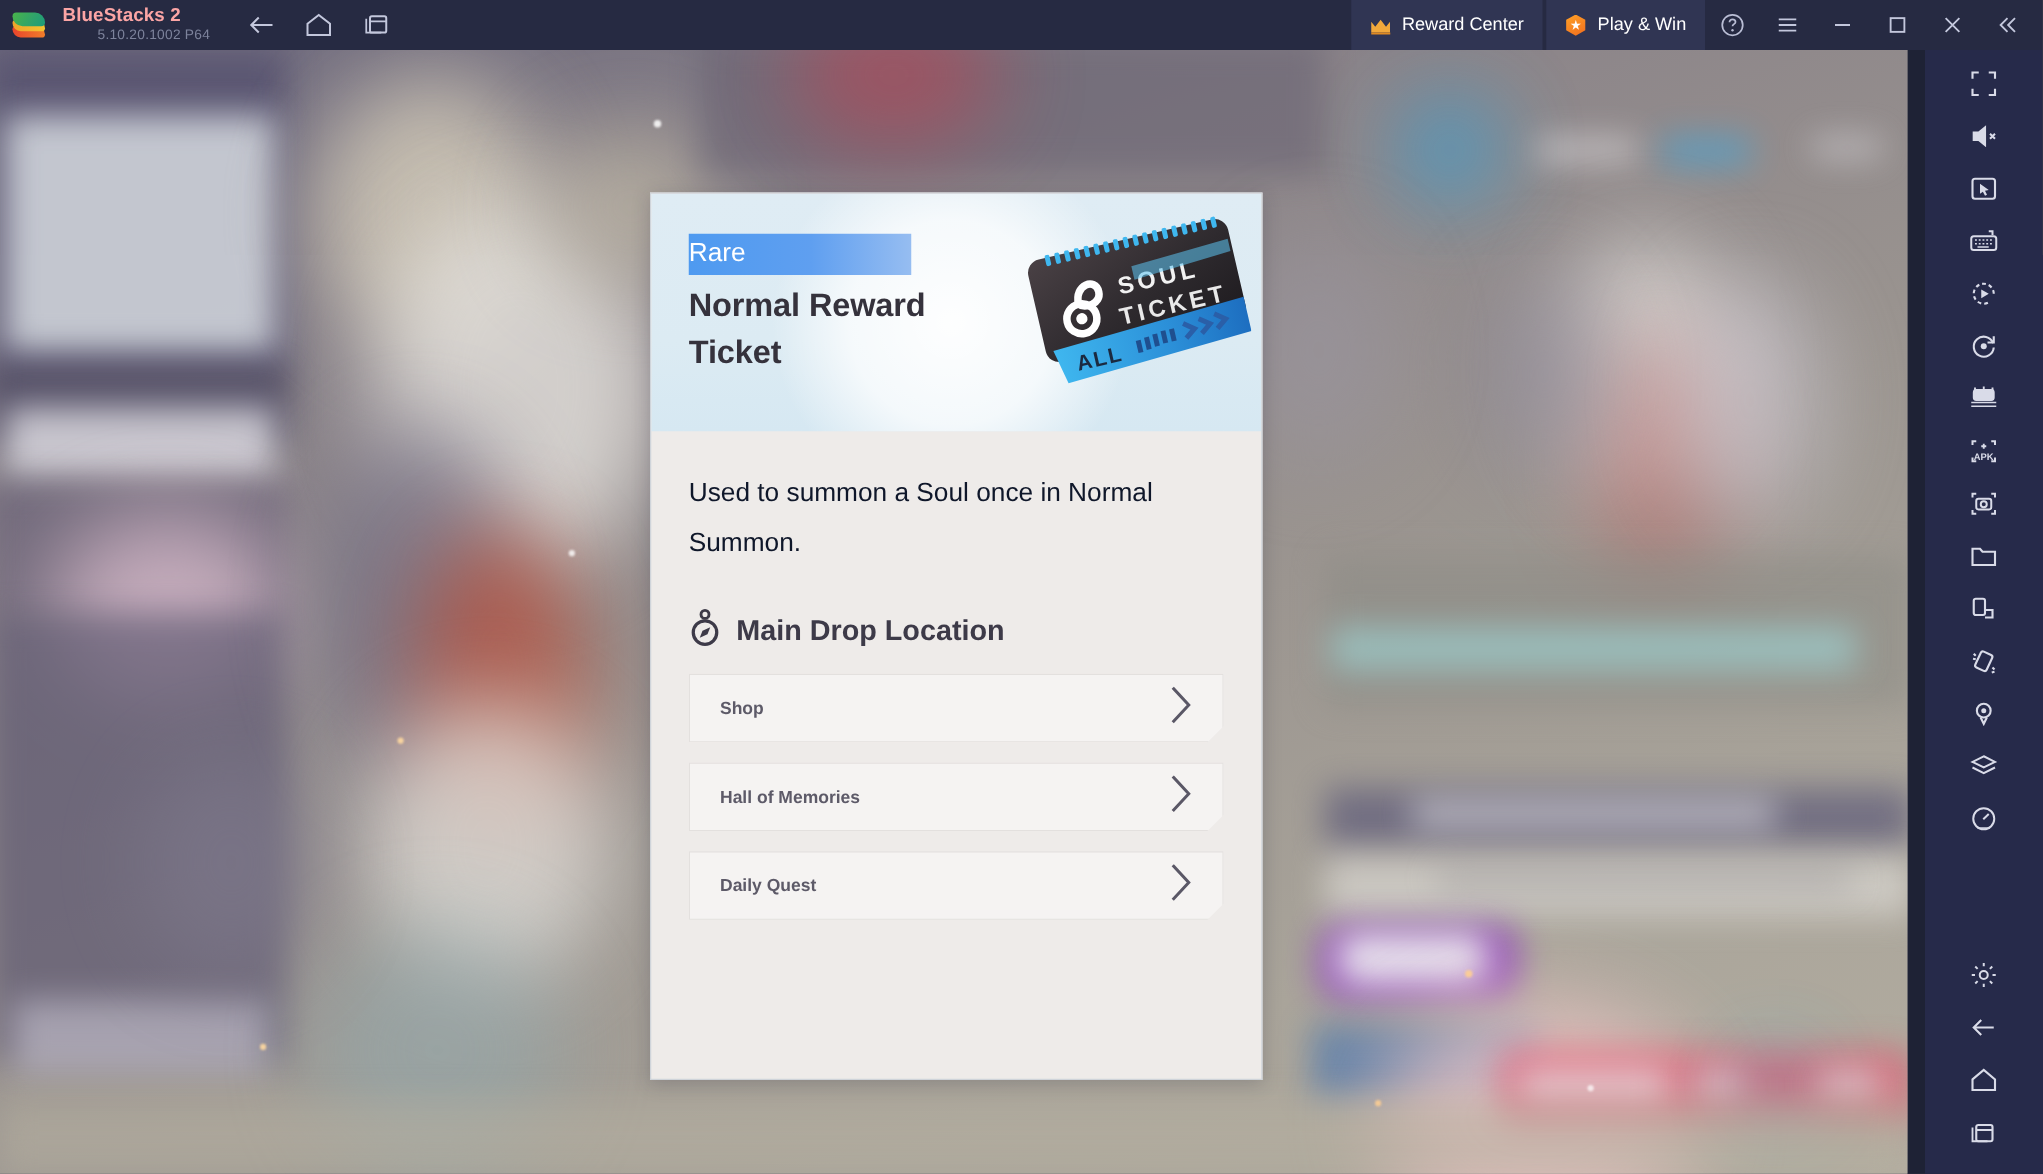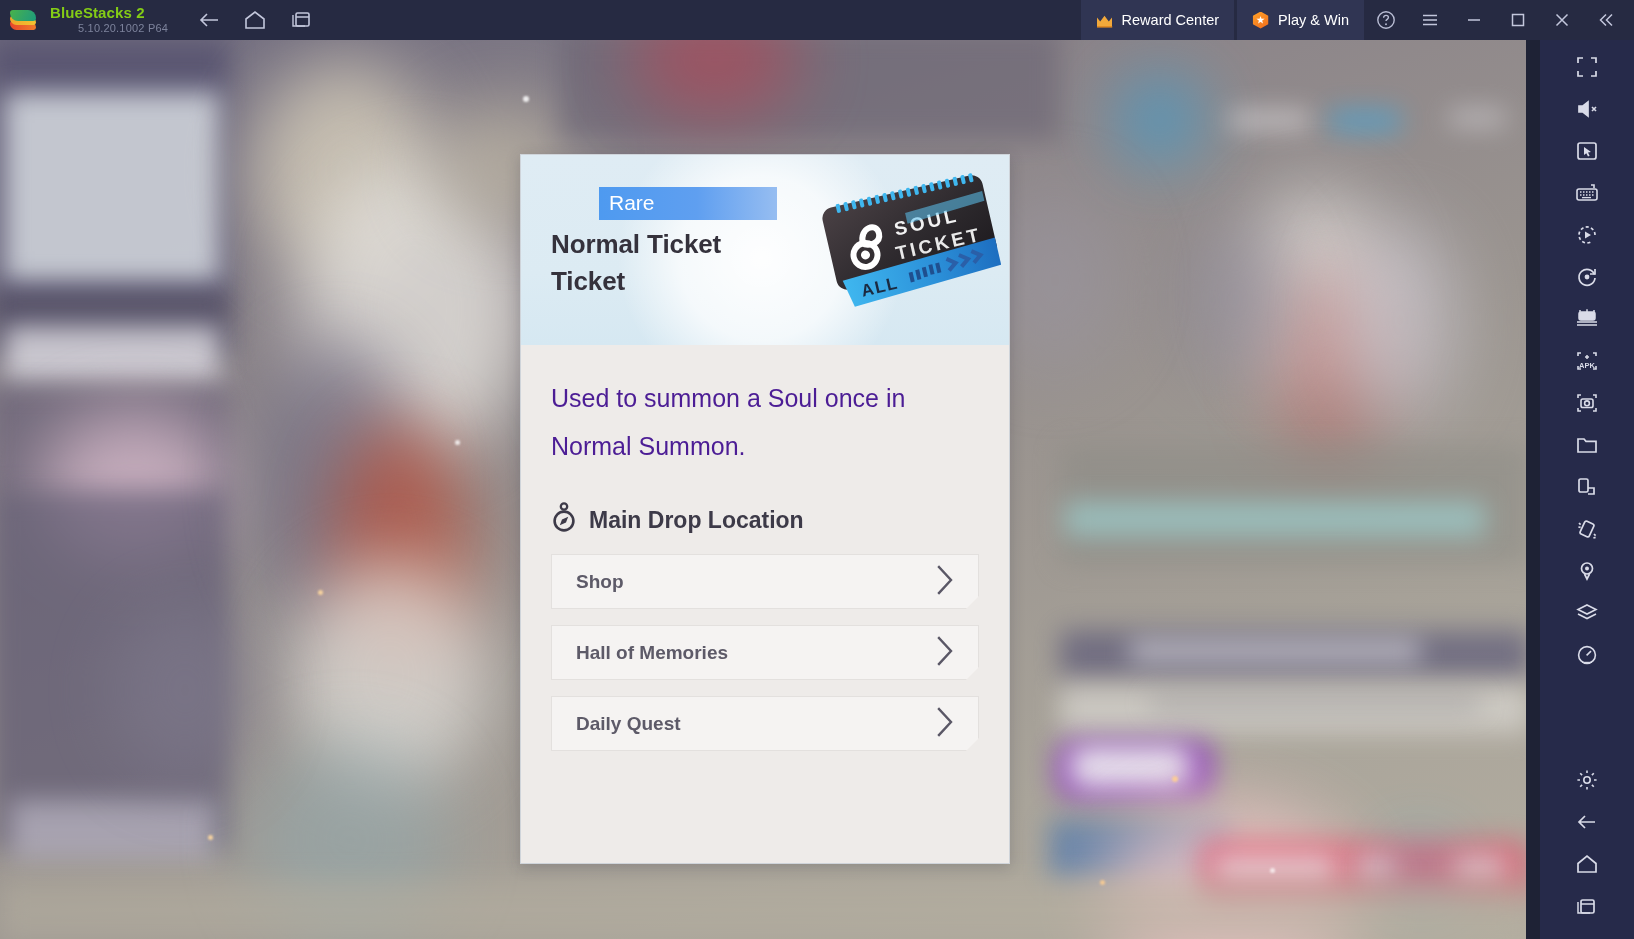--- a/index.html
+++ b/index.html
@@ -19,21 +19,21 @@
     z-index: 60;
   }
   .bs-logo {
     width: 28px; height: 22px; margin-left: 10px; position: relative;
   }
   .bs-logo i { position: absolute; left: 0; border-radius: 3px 8px 3px 8px; display:block; }
   .bs-logo i.l1 { width: 26px; height: 9px; top: 12px; background: linear-gradient(90deg,#e8452c,#f07d2a); }
   .bs-logo i.l2 { width: 26px; height: 9px; top: 7px;  background: linear-gradient(90deg,#f0a52a,#f3c332); }
   .bs-logo i.l3 { width: 26px; height: 11px; top: 1px; background: linear-gradient(120deg,#49b34a,#2fa36b 60%,#1c9c7a); }
   .bs-name-wrap { margin-left: 12px; line-height: 1.08; }
-  .bs-name { color: #84cc16; font-size: 15px; font-weight: bold; letter-spacing: .1px; }
+  .bs-name { color: #fca5a5; font-size: 15px; font-weight: bold; letter-spacing: .1px; }
   .bs-ver  { color: #7d839c; font-size: 11px; letter-spacing: .2px; margin-top: 1px; margin-left: 28px; }
 
   .nav-icons { display: flex; align-items: center; margin-left: 22px; gap: 8px; }
   .nav-btn {
     width: 38px; height: 34px; display: flex; align-items: center; justify-content: center;
     border-radius: 4px;
   }
   .nav-btn svg { display: block; }
 
   .tb-right { margin-left: auto; display: flex; align-items: center; height: 40px; }
@@ -105,63 +105,62 @@
     background: radial-gradient(circle, rgba(255,255,255,.96) 0%, rgba(255,255,255,.72) 40%, rgba(255,255,255,0) 70%);
     pointer-events: none;
   }
   .head-inner { position: relative; padding: 32px 0 0 30px; z-index: 2; }
   .rarity {
     display: inline-block;
     background: linear-gradient(90deg,#4e9af0 0%, #5f9ff0 55%, #96bdf1 100%);
     color: #ffffff;
     font-size: 21px;
     line-height: 1;
-    padding: 5px 12px 7px 10px;
+    padding: 5px 12px 7px 0;
     min-width: 178px;
-    margin-left: 48px;
   }
   .item-title {
     margin-top: 6px;
     color: #35323c;
     font-size: 26px;
     font-weight: bold;
     line-height: 1.43;
     letter-spacing: -.1px;
     max-width: 260px;
   }
   .ticket {
     position: absolute; right: 8px; top: 14px;
     width: 186px; height: 140px; z-index: 3;
   }
 
   .card-body { padding: 30px 30px 0 30px; }
   .desc {
-    color: #4c1d95;
-    font-size: 25px;
+    color: #0f172a;
+    font-size: 21px;
     line-height: 1.9;
   }
   .drop-head {
     display: flex; align-items: center; gap: 12px;
     margin-top: 32px;
     color: #3d3a48;
     font-size: 23px; font-weight: bold;
   }
   .drop-list { margin-top: 16px; }
   .drop-row {
     position: relative;
     height: 55px;
     background: #f5f3f2;
     border: 1px solid #e3e0de;
     margin-bottom: 16px;
     display: flex; align-items: center;
     padding: 0 22px 0 24px;
     clip-path: polygon(0 0, 100% 0, 100% calc(100% - 13px), calc(100% - 13px) 100%, 0 100%);
   }
   .drop-row .label {
-    color: #5d5a68; font-size: 19px; font-weight: bold;
+    color: #5d5a68; font-size: 14px; font-weight: bold;
   }
   .drop-row .chev { margin-left: auto; }
 </style>
 </head>
 <body>
 
 <div class="stage">
   <div class="bg">
 
     <div class="bar" style="inset:0; background:linear-gradient(160deg,#6e6a7e 0%, #8b8489 28%, #9b9590 55%, #a9a49a 78%, #b3ada0 100%); filter:blur(0);"></div>
@@ -226,21 +225,21 @@
     <div class="blob" style="left:1270px; top:828px; width:5px; height:5px; background:#fff; opacity:.7; filter:blur(1px);"></div>
   </div>
 
   <div class="card">
 
     <div class="card-head">
       <div class="head-glow"></div>
       <div class="head-inner">
         <div class="rarity">Rare</div>
         <div class="item-title">
-          <div>Normal Ticket</div>
+          <div>Normal Reward</div>
           <div>Ticket</div>
         </div>
       </div>
 
       <div class="ticket">
         <svg width="186" height="140" viewBox="0 0 186 140">
           <defs>
             <linearGradient id="tkDark" x1="0" y1="0" x2="1" y2="1">
               <stop offset="0%" stop-color="#4a4145"></stop>
               <stop offset="55%" stop-color="#2e2a2e"></stop>

